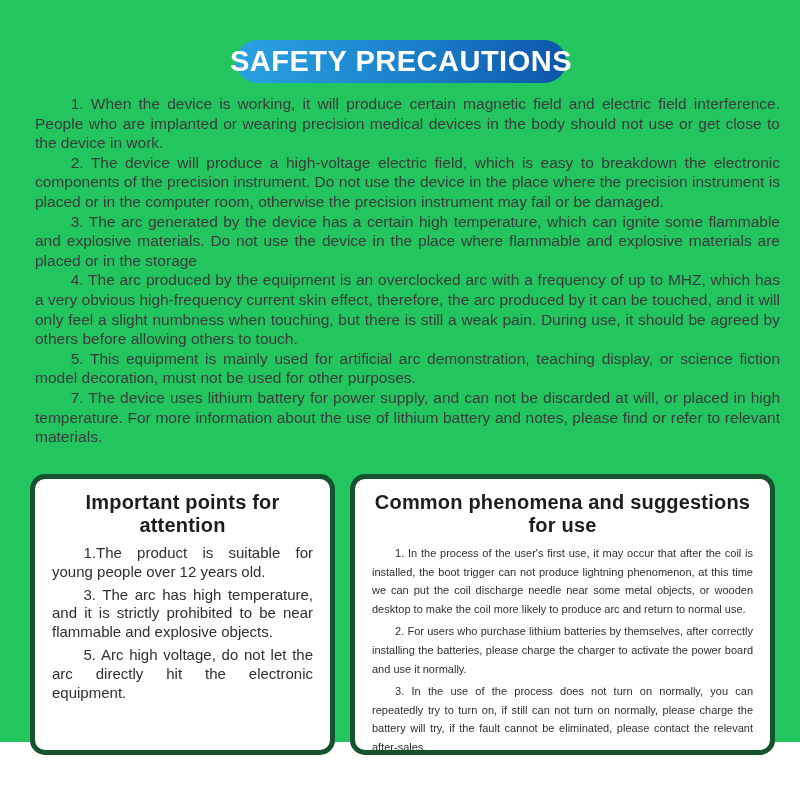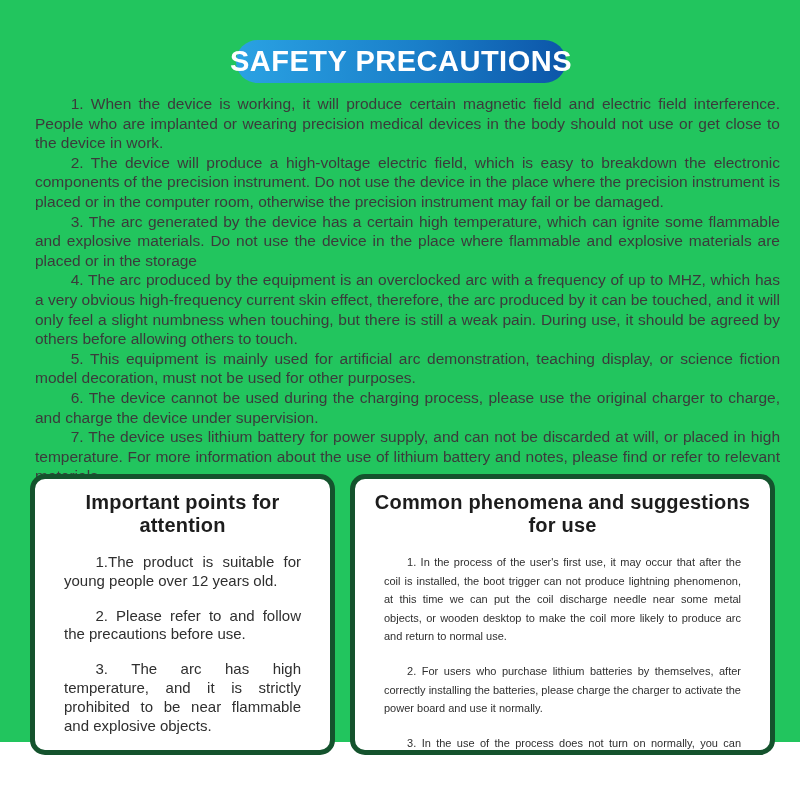--- a/index.html
+++ b/index.html
@@ -60,21 +60,21 @@
   .box-right { flex: 1; }
   .box h2 {
     margin: 4px 0 7px 0;
     font-size: 20px;
     font-weight: bold;
     color: #1d1d1d;
     text-align: center;
     letter-spacing: 0.2px;
   }
   .box p {
-    margin: 16px;
+    margin: 4px;
     text-indent: 2.1em;
     text-align: justify;
     color: #2f2f2f;
   }
   .box-left  p { font-size: 15px;   line-height: 18.8px; }
   .box-right p { font-size: 11px; line-height: 18.6px; }
 </style>
 </head>
 <body>
 
@@ -83,30 +83,28 @@
   <div class="banner">
     <span>SAFETY PRECAUTIONS</span>
   </div>
 
   <div class="body-text">
     <p>1. When the device is working, it will produce certain magnetic field and electric field interference. People who are implanted or wearing precision medical devices in the body should not use or get close to the device in work.</p>
     <p>2. The device will produce a high-voltage electric field, which is easy to breakdown the electronic components of the precision instrument. Do not use the device in the place where the precision instrument is placed or in the computer room, otherwise the precision instrument may fail or be damaged.</p>
     <p>3. The arc generated by the device has a certain high temperature, which can ignite some flammable and explosive materials. Do not use the device in the  place where flammable and explosive materials are placed or in the storage</p>
     <p>4. The arc produced by the equipment is an overclocked arc with a frequency of up to MHZ, which has a very obvious high-frequency current skin effect, therefore, the arc produced by it can be touched, and it will only feel a slight numbness when touching, but there is still a weak pain. During use, it should be agreed by others before allowing others to touch.</p>
     <p>5. This equipment is mainly used for artificial arc demonstration, teaching display, or science fiction model decoration,  must not be used for other purposes.</p>
-    <p>6. The device cannot be used during the charging process, please use the original charger to charge, and charge the device under supervision.</p>
     <p>7. The device uses lithium battery for power supply, and can not be discarded at will, or placed in high temperature. For more information about the use of lithium battery and notes, please find or refer to relevant materials.</p>
   </div>
 
   <div class="boxes">
 
     <div class="box box-left">
       <h2>Important points for attention</h2>
       <p>1.The product is suitable for young people over 12 years old.</p>
-      <p>2. Please refer to and follow the precautions before use.</p>
       <p>3. The arc has high temperature, and it is strictly prohibited to be near flammable and explosive objects.</p>
       <p>5. Arc high voltage, do not let the arc directly hit the electronic equipment.</p>
     </div>
 
     <div class="box box-right">
       <h2>Common phenomena and suggestions for use</h2>
       <p>1. In the process of the user's first use, it may occur that after the coil is installed, the boot trigger can not produce lightning phenomenon, at this time we can put the coil discharge needle near some metal objects, or wooden desktop to make the coil more likely to produce arc and return to normal use.</p>
       <p>2. For users who purchase lithium batteries by themselves, after correctly installing the batteries, please charge the charger to activate the power board and use it normally.</p>
       <p>3. In the use of the process does not turn on normally, you can repeatedly try to turn on, if still can not turn on normally, please charge the battery will try, if the fault cannot be eliminated, please contact the relevant after-sales.</p>
     </div>

